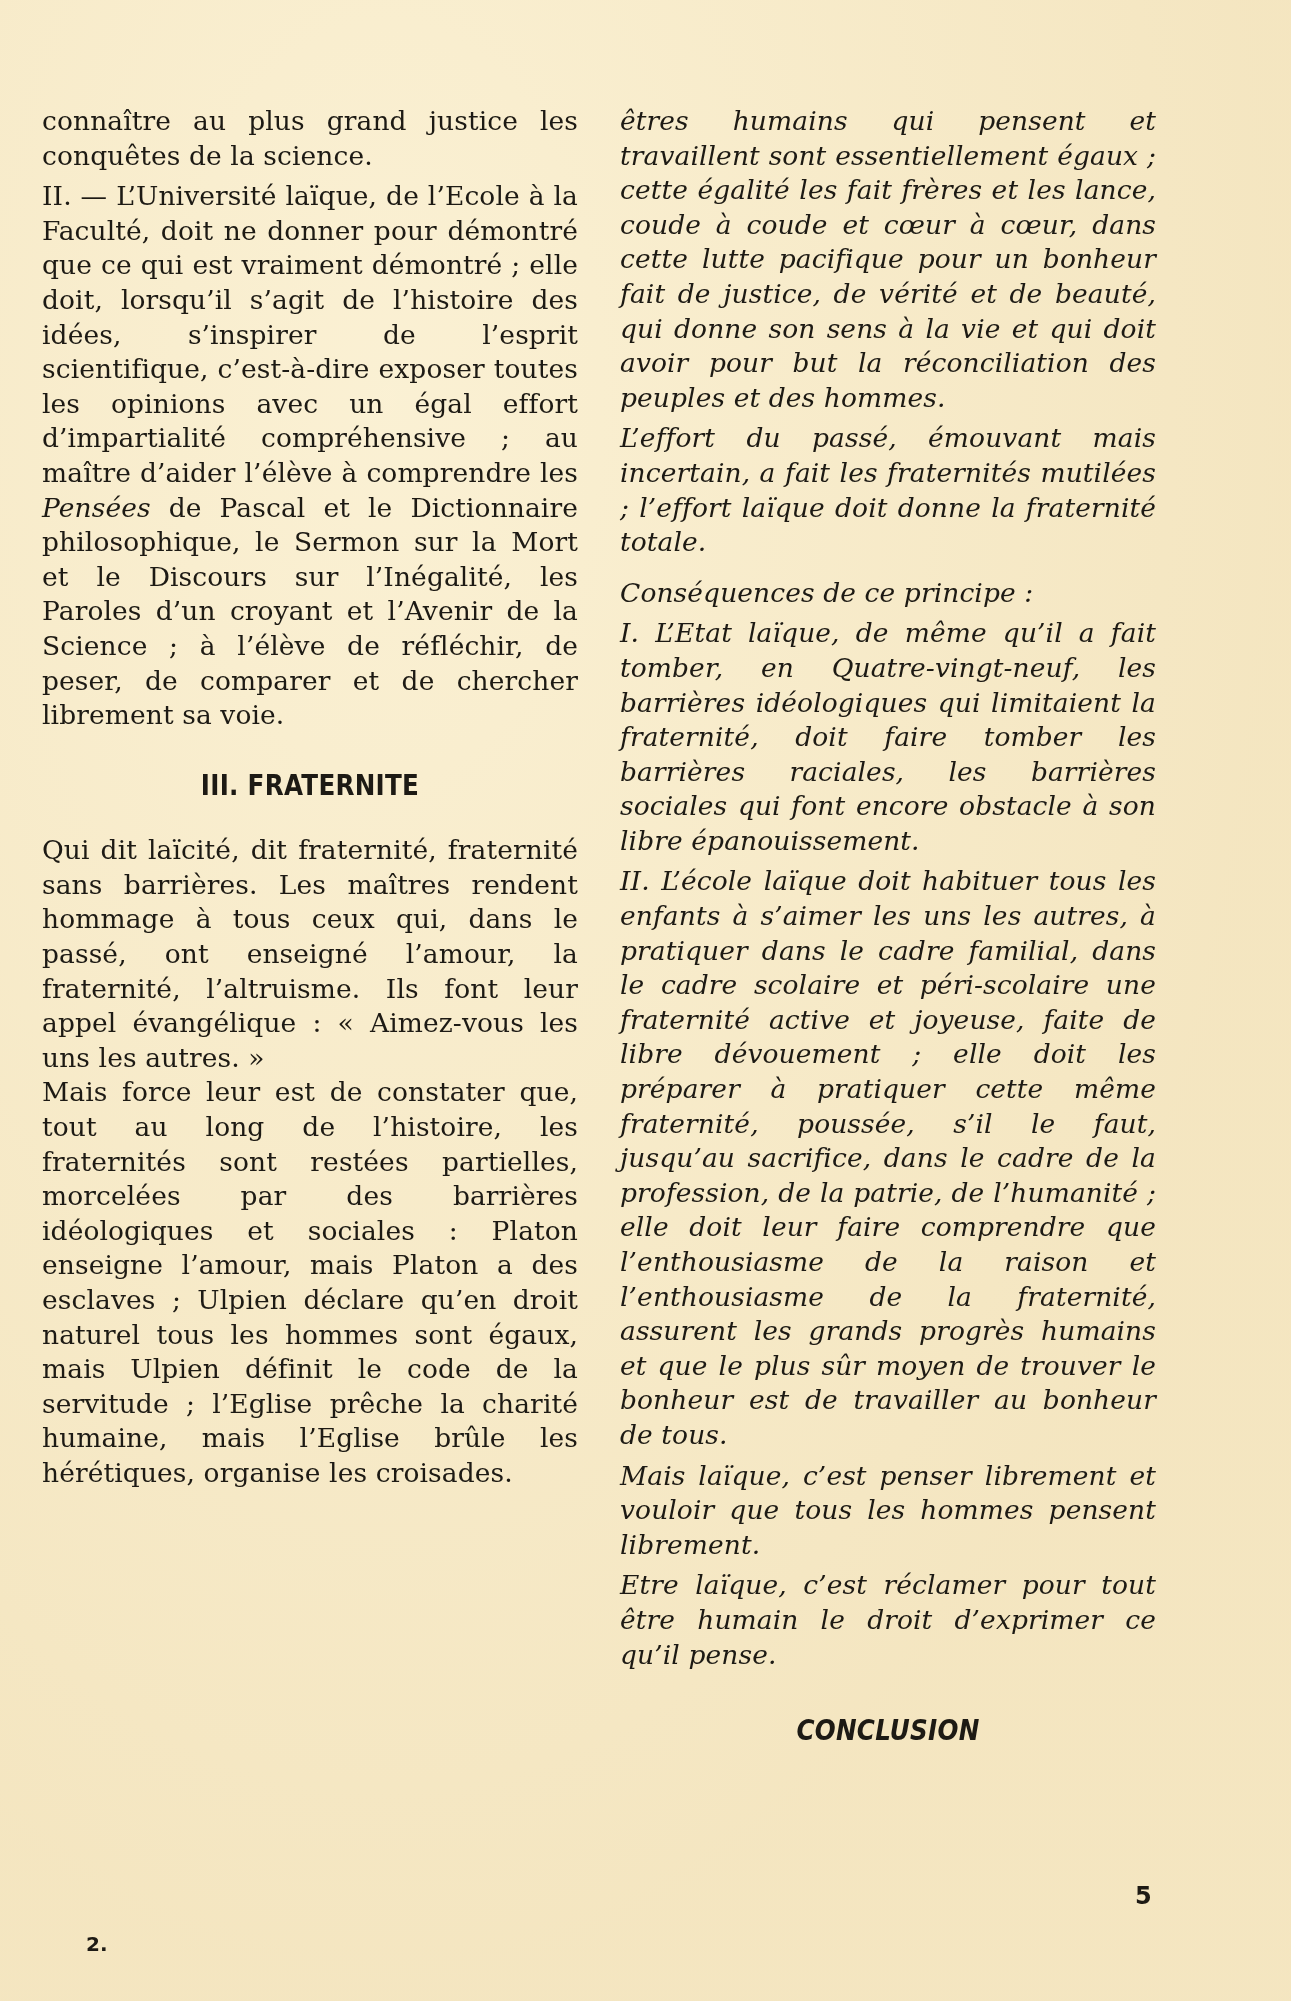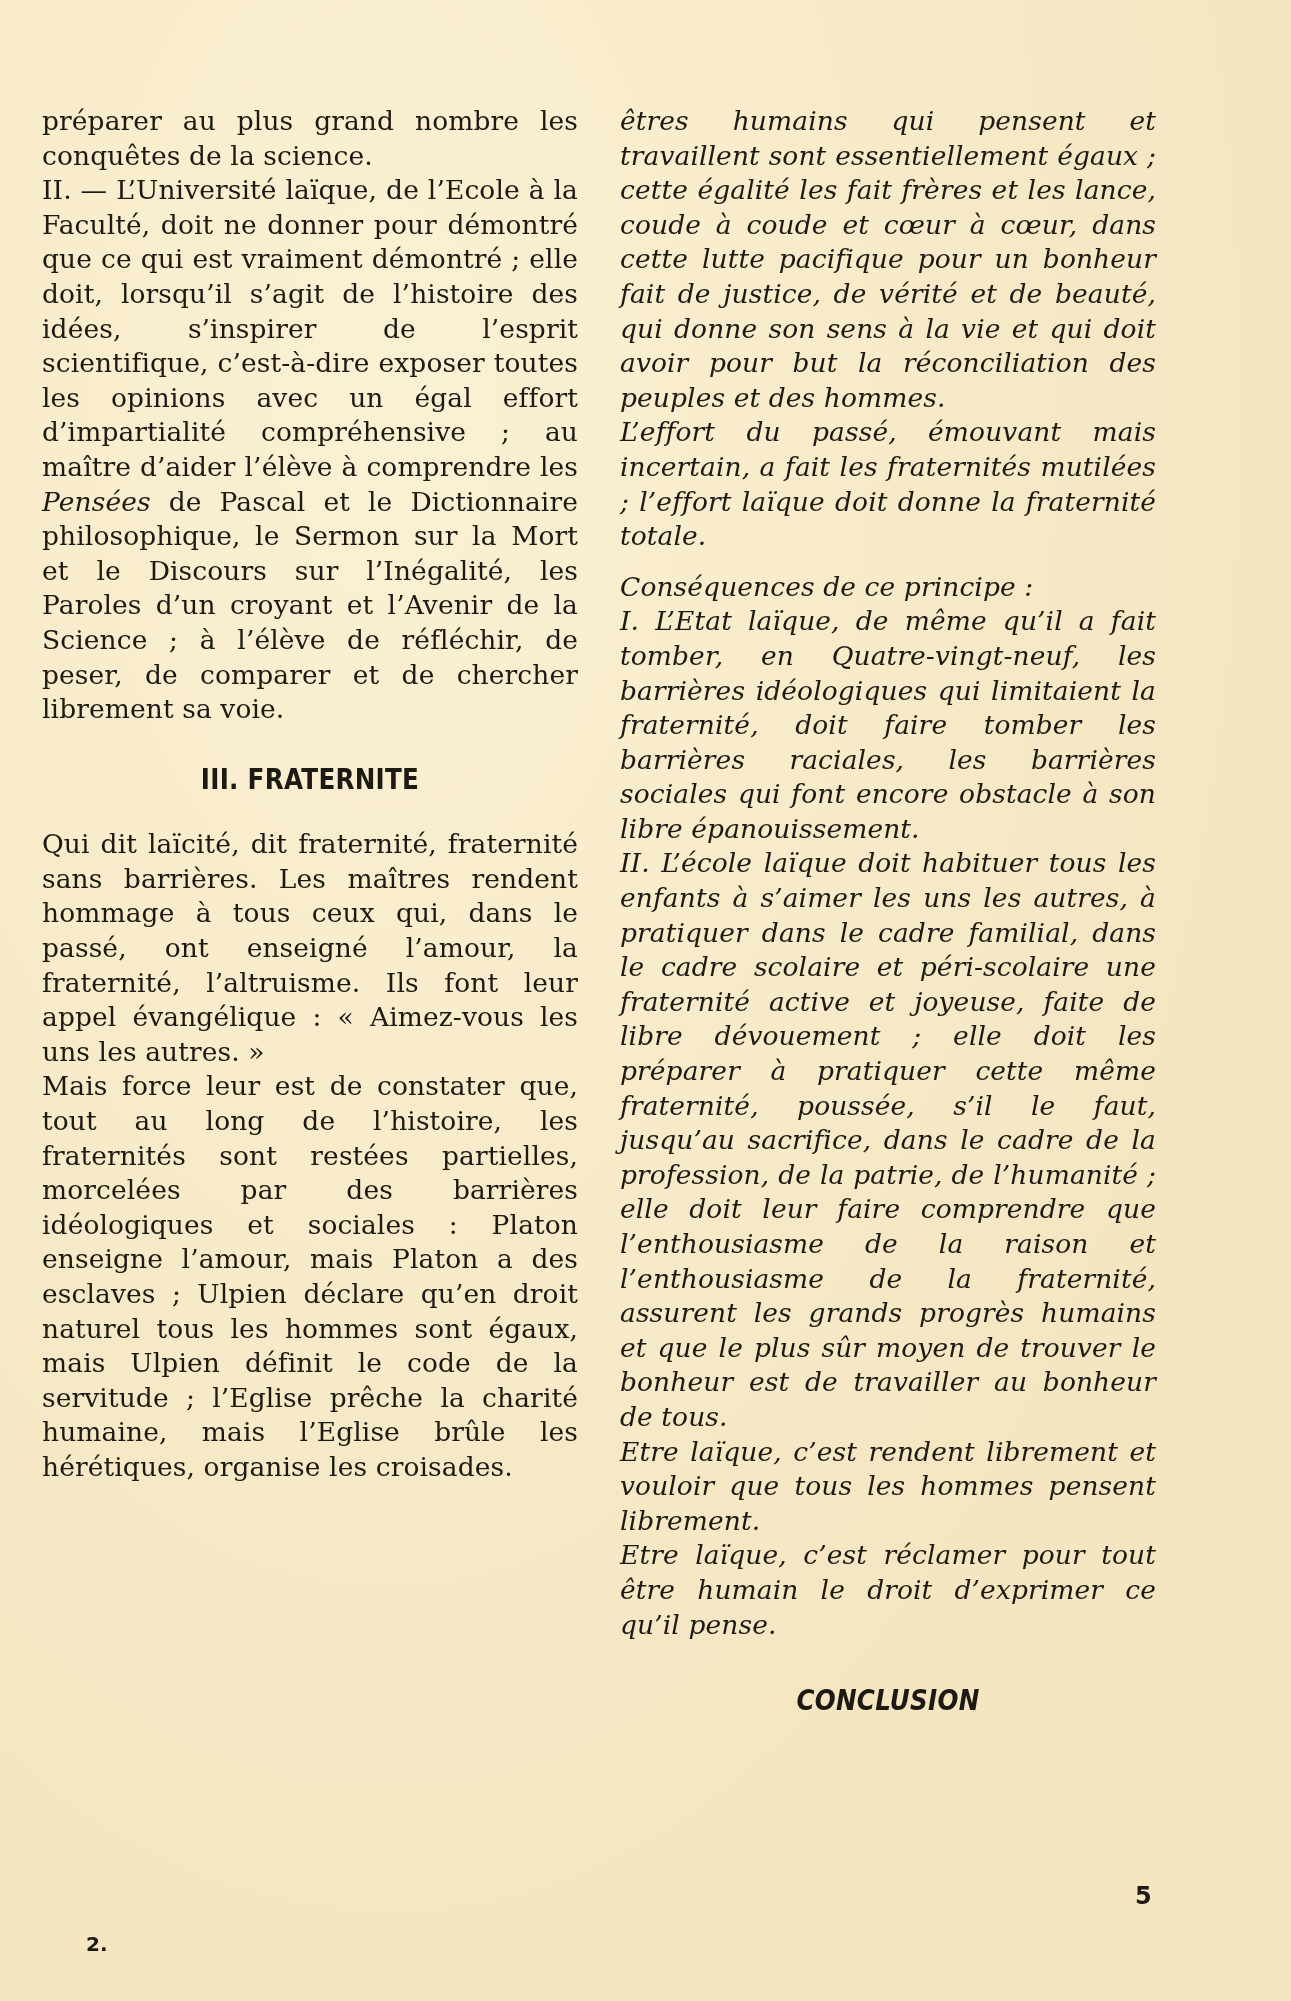--- a/index.html
+++ b/index.html
@@ -13,21 +13,21 @@
   }
   .col {
     position: absolute; top: 104px; width: 536px;
     font-size: 26.5px; line-height: 34.6px;
     text-align: justify; hyphens: manual;
     letter-spacing: 0.1px;
   }
   .col.left { left: 42px; }
   .col.right { left: 620px; font-style: italic; }
   p { margin: 0; }
-  p.gap { }
+  p.gap { margin-top: 6px; }
   .heading {
     font-family: "DejaVu Sans", "Liberation Sans", sans-serif;
     font-weight: bold; text-align: center;
     font-size: 28px; letter-spacing: 0.3px;
     transform: scaleX(0.88);
   }
   .left .heading { margin-top: 36px; margin-bottom: 30px; }
   .right .heading { margin-top: 42px; margin-bottom: 30px; }
   .page-num {
     position: absolute;
@@ -35,32 +35,32 @@
     font-weight: bold; font-size: 24px;
   }
   .page-num.left { left: 86px; top: 1932px; font-size: 20px; }
   .page-num.right { left: 1135px; top: 1882px; }
   em { font-style: italic; }
 </style>
 </head>
 <body>
 
 <div class="col left">
-  <p>préparer au plus grand nombre les conquêtes de la science.</p>
+  <p>connaître au plus grand justice les conquêtes de la science.</p>
   <p class="gap"><span>II. — L’Université laïque, de l’Ecole à la Faculté, doit ne donner pour démontré que ce qui est vraiment démontré ; elle doit, lorsqu’il s’agit de l’histoire des idées, s’inspirer de l’esprit scientifique, c’est-à-dire exposer toutes les opinions avec un égal effort d’impartialité compréhensive ; au maître d’aider l’élève à comprendre les </span><em>Pensées</em><span> de Pascal et le Dictionnaire philosophique, le Sermon sur la Mort et le Discours sur l’Inégalité, les Paroles d’un croyant et l’Avenir de la Science ; à l’élève de réfléchir, de peser, de comparer et de chercher librement sa voie.</span></p>
   <div class="heading">III. FRATERNITE</div>
   <p>Qui dit laïcité, dit fraternité, fraternité sans barrières. Les maîtres rendent hommage à tous ceux qui, dans le passé, ont enseigné l’amour, la fraternité, l’altruisme. Ils font leur appel évangélique : « Aimez-vous les uns les autres. »</p>
   <p>Mais force leur est de constater que, tout au long de l’histoire, les fraternités sont restées partielles, morcelées par des barrières idéologiques et sociales : Platon enseigne l’amour, mais Platon a des esclaves ; Ulpien déclare qu’en droit naturel tous les hommes sont égaux, mais Ulpien définit le code de la servitude ; l’Eglise prêche la charité humaine, mais l’Eglise brûle les hérétiques, organise les croisades.</p>
 </div>
 
 <div class="col right">
   <p>êtres humains qui pensent et travaillent sont essentiellement égaux ; cette égalité les fait frères et les lance, coude à coude et cœur à cœur, dans cette lutte pacifique pour un bonheur fait de justice, de vérité et de beauté, qui donne son sens à la vie et qui doit avoir pour but la réconciliation des peuples et des hommes.</p>
   <p class="gap">L’effort du passé, émouvant mais incertain, a fait les fraternités mutilées ; l’effort laïque doit donne la fraternité totale.</p>
   <p class="gap" style="margin-top:16px">Conséquences de ce principe :</p>
   <p class="gap">I. L’Etat laïque, de même qu’il a fait tomber, en Quatre-vingt-neuf, les barrières idéologiques qui limitaient la fraternité, doit faire tomber les barrières raciales, les barrières sociales qui font encore obstacle à son libre épanouissement.</p>
   <p class="gap">II. L’école laïque doit habituer tous les enfants à s’aimer les uns les autres, à pratiquer dans le cadre familial, dans le cadre scolaire et péri-scolaire une fraternité active et joyeuse, faite de libre dévouement ; elle doit les préparer à pratiquer cette même fraternité, poussée, s’il le faut, jusqu’au sacrifice, dans le cadre de la profession, de la patrie, de l’humanité ; elle doit leur faire comprendre que l’enthousiasme de la raison et l’enthousiasme de la fraternité, assurent les grands progrès humains et que le plus sûr moyen de trouver le bonheur est de travailler au bonheur de tous.</p>
-  <p class="gap">Etre laïque, c’est rendent librement et vouloir que tous les hommes pensent librement.</p>
+  <p class="gap">Mais laïque, c’est penser librement et vouloir que tous les hommes pensent librement.</p>
   <p class="gap">Etre laïque, c’est réclamer pour tout être humain le droit d’exprimer ce qu’il pense.</p>
   <div class="heading">CONCLUSION</div>
 </div>
 
 <div class="page-num left">2.</div>
 <div class="page-num right">5</div>
 
 </body></html>

